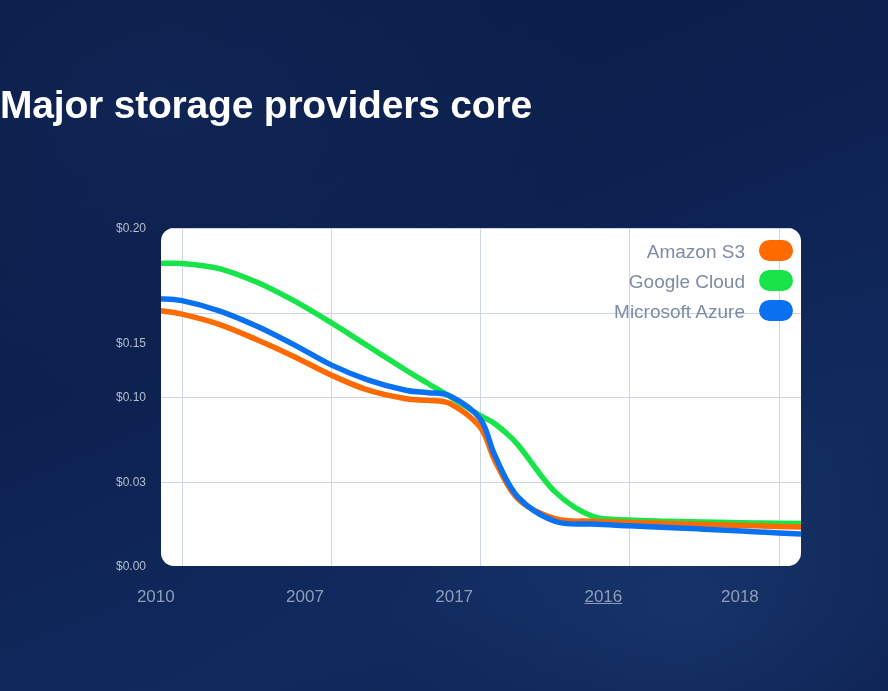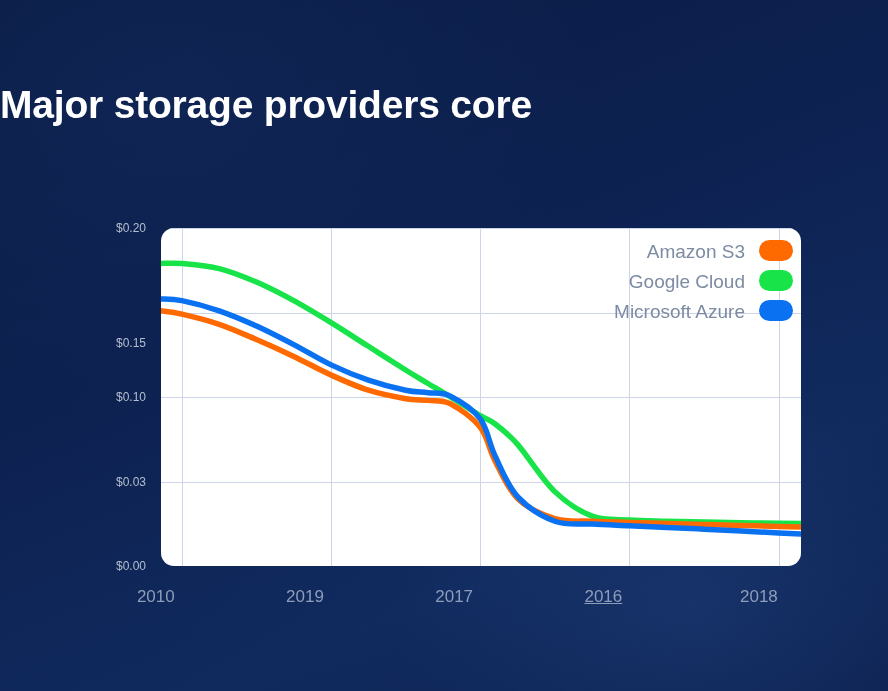--- a/index.html
+++ b/index.html
@@ -173,19 +173,19 @@
         </div>
         <div class="legend-row">
           <span class="legend-label">Microsoft Azure</span>
           <span class="legend-swatch" style="background: rgb(10, 114, 240);"></span>
         </div>
       </div>
   </div>
 
   <div id="x-axis">
       <div class="xlabel" style="left: 20.8858px;">2010</div>
-      <div class="xlabel" style="left: 170.07px;">2019</div>
+      <div class="xlabel" style="left: 170.07px;">2007</div>
       <div class="xlabel" style="left: 319.254px;">2017</div>
       <div class="xlabel" style="left: 468.438px; text-decoration: underline;">2016</div>
-      <div class="xlabel" style="left: 624px;">2018</div>
+      <div class="xlabel" style="left: 605px;">2018</div>
     </div>
 
 </div>
 
 </body></html>

